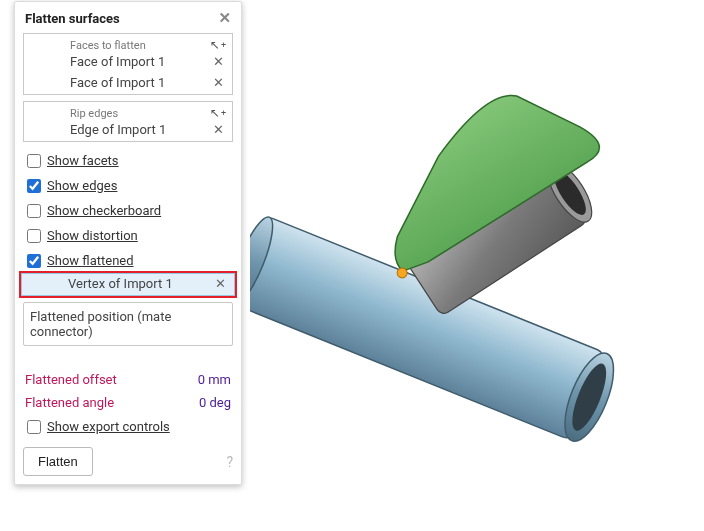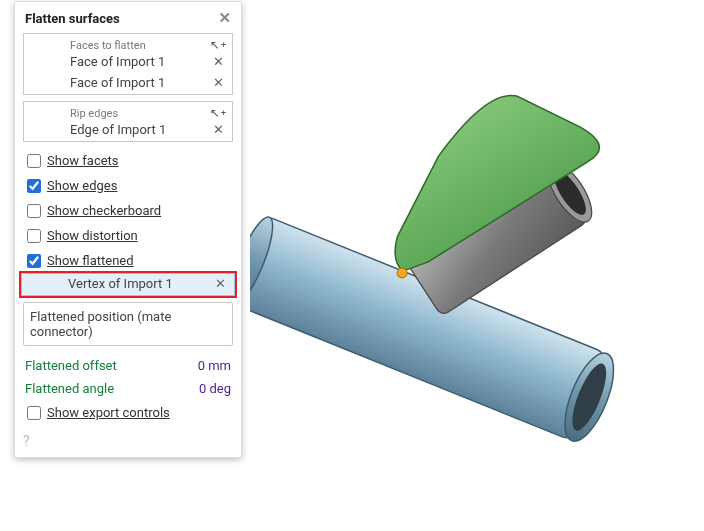--- a/index.html
+++ b/index.html
@@ -11,23 +11,23 @@
   .field-box { border: 1px solid #c8c8c8; border-radius: 0; margin-bottom: 6px; position: relative; background: #fff; padding-left: 40px; }
   .field-box.highlight { border: 1px solid #9bc6e3; background: #e3f0fa; box-shadow: 0 0 0 2px #e3202a; margin-left:-2px; margin-right:-2px; }
   .field-label-row { display: flex; align-items: center; justify-content: space-between; padding: 4px 6px 0 6px; }
   .field-label { font-size: 11px; color: #777; }
   .cursor-icon { color: #555; font-size: 12px; display: inline-flex; align-items: center; gap:1px; }
   .cursor-icon sup { font-size: 9px; }
   .field-item { display: flex; align-items: center; justify-content: space-between; padding: 2px 6px 4px 6px; font-size: 13px; color: #444; }
   .field-item .x { color: #666; font-size: 13px; cursor: pointer; padding: 0 2px; }
   .check-row { display: flex; align-items: center; gap: 6px; padding: 5px 4px; font-size: 13px; color: #333; text-decoration: underline; }
   .check-row input[type=checkbox] { width: 14px; height: 14px; accent-color: #1f6fd6; }
-  .mate-box { border: 1px solid #c8c8c8; border-radius: 2px; margin-bottom: 8px; padding: 6px 6px; font-size: 13px; color: #444; }
+  .mate-box { border: 1px solid #c8c8c8; border-radius: 2px; margin-bottom: 22px; padding: 6px 6px; font-size: 13px; color: #444; }
   .num-row { display: flex; align-items: center; justify-content: space-between; padding: 4px 2px 4px 2px; font-size: 13px; }
-  .num-row .label { color: #15803d; }
+  .num-row .label { color: #be185d; }
   .num-row .val { color: #4c1d95; text-align: right; min-width: 60px; }
   .footer { display: flex; align-items: center; justify-content: space-between; padding: 8px 8px 2px 8px; }
   .flatten-btn { border: 1px solid #bbb; background: #fff; padding: 6px 14px; font-size: 13px; border-radius: 3px; cursor: pointer; color: #222; }
   .help { color: #bbb; font-size: 14px; }
   .viewport { position: absolute; left: 250px; top: 0; width: 454px; height: 531px; background: #fff; }
   .viewport svg { width: 100%; height: 100%; }
 </style>
 </head>
 <body>
 
@@ -105,20 +105,21 @@
       <span class="val">0 deg</span>
     </div>
 
     <label class="check-row">
       <input type="checkbox" style="">
       <span>Show export controls</span>
     </label>
   </div>
 
   <div class="footer">
+    <button class="flatten-btn">Flatten</button>
     <span class="help">?</span>
   </div>
 </div>
 
 <div class="viewport">
   <svg viewBox="0 0 454 531">
     <defs>
       <linearGradient id="pipeG" x1="0" y1="0" x2="0" y2="1">
         <stop offset="0%" stop-color="#cfe3ee"></stop>
         <stop offset="45%" stop-color="#8fb8cf"></stop>

